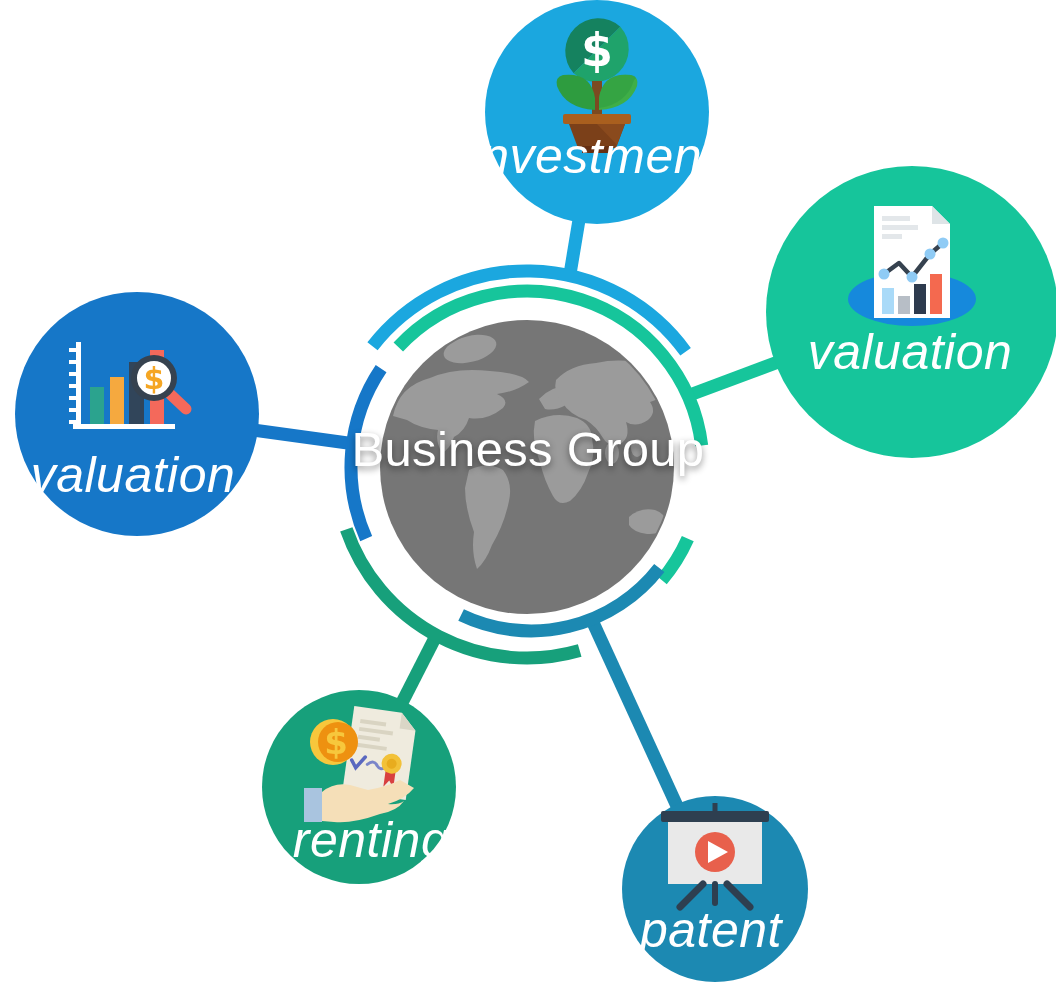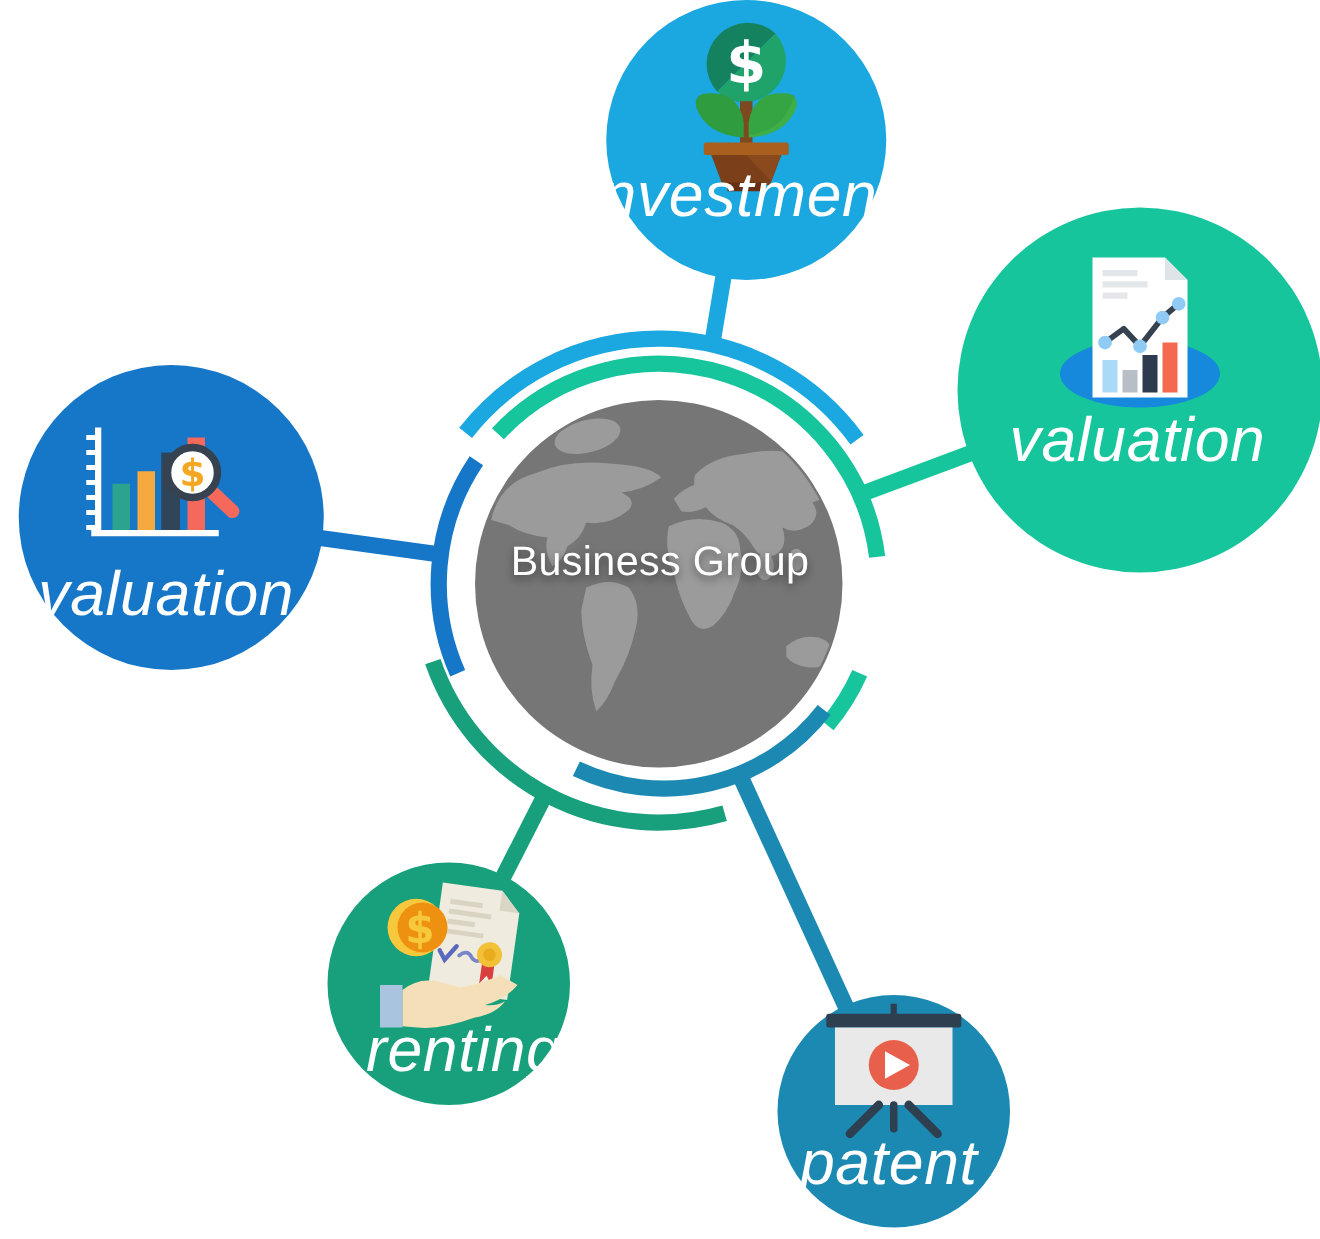--- a/index.html
+++ b/index.html
@@ -8,21 +8,21 @@
     font-family:"Liberation Sans","DejaVu Sans",sans-serif;background:#ffffff;
   }
   .layer{position:absolute;left:0;top:0;width:1056px;height:991px;}
   .label{
     position:absolute;transform:translateX(-50%);
     color:#ffffff;font-size:50px;line-height:44px;text-align:right;
     white-space:nowrap;letter-spacing:0.5px;font-style:italic;
   }
   .hub-label{
     position:absolute;left:528px;top:428px;transform:translateX(-50%);
-    color:#ffffff;font-size:33px;line-height:42px;text-align:center;white-space:nowrap;
+    color:#ffffff;font-size:49px;line-height:42px;text-align:center;white-space:nowrap;
     text-shadow:0 3px 7px rgba(0,0,0,0.45);letter-spacing:0.3px;
   }
   svg text.dollar{font-family:"DejaVu Sans","Liberation Sans",sans-serif;font-weight:bold;}
 </style>
 </head>
 <body>
 
 <div class="canvas">
 
   <svg class="layer" viewBox="0 0 1056 991" aria-hidden="true">

